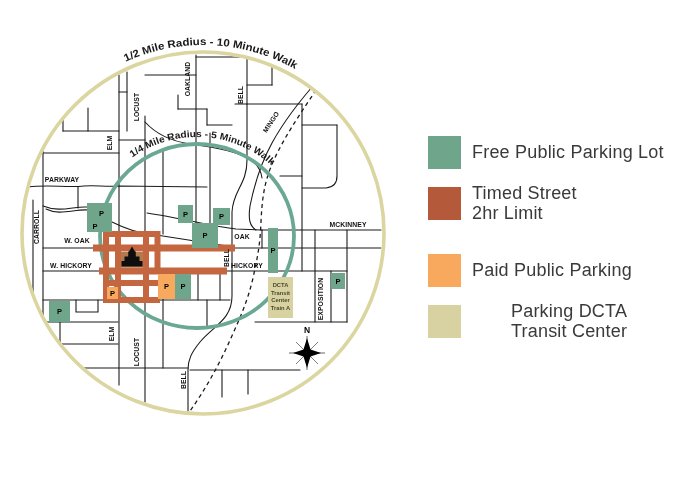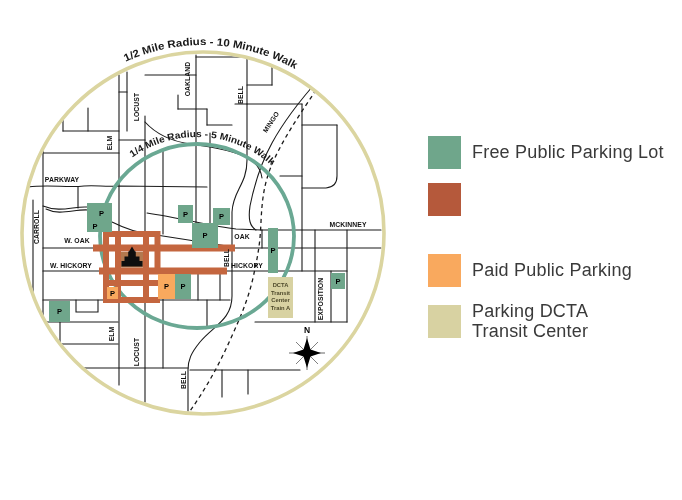--- a/index.html
+++ b/index.html
@@ -163,24 +163,26 @@
       <circle cx="203" cy="233" r="181" fill="none" stroke="#DBD5A0" stroke-width="3.6"></circle>
     </svg>
 
   <div class="legend">
     <div class="legend-item" style="top: 136px;">
       <div class="swatch" style="background: rgb(111, 166, 139);"></div>
       <div class="legend-label">Free Public Parking Lot</div>
     </div>
     <div class="legend-item" style="top: 183px;">
       <div class="swatch" style="background: rgb(181, 89, 59);"></div>
+      <div class="legend-label">Timed Street
+2hr Limit</div>
     </div>
     <div class="legend-item" style="top: 254px;">
       <div class="swatch" style="background: rgb(249, 169, 94);"></div>
       <div class="legend-label">Paid Public Parking</div>
     </div>
-    <div class="legend-item" style="top: 301px;">
+    <div class="legend-item" style="top: 301px; gap: 39px;">
       <div class="swatch" style="background: rgb(216, 210, 162);"></div>
       <div class="legend-label">Parking DCTA
 Transit Center</div>
     </div>
   </div>
 </div>
 
 </body></html>

